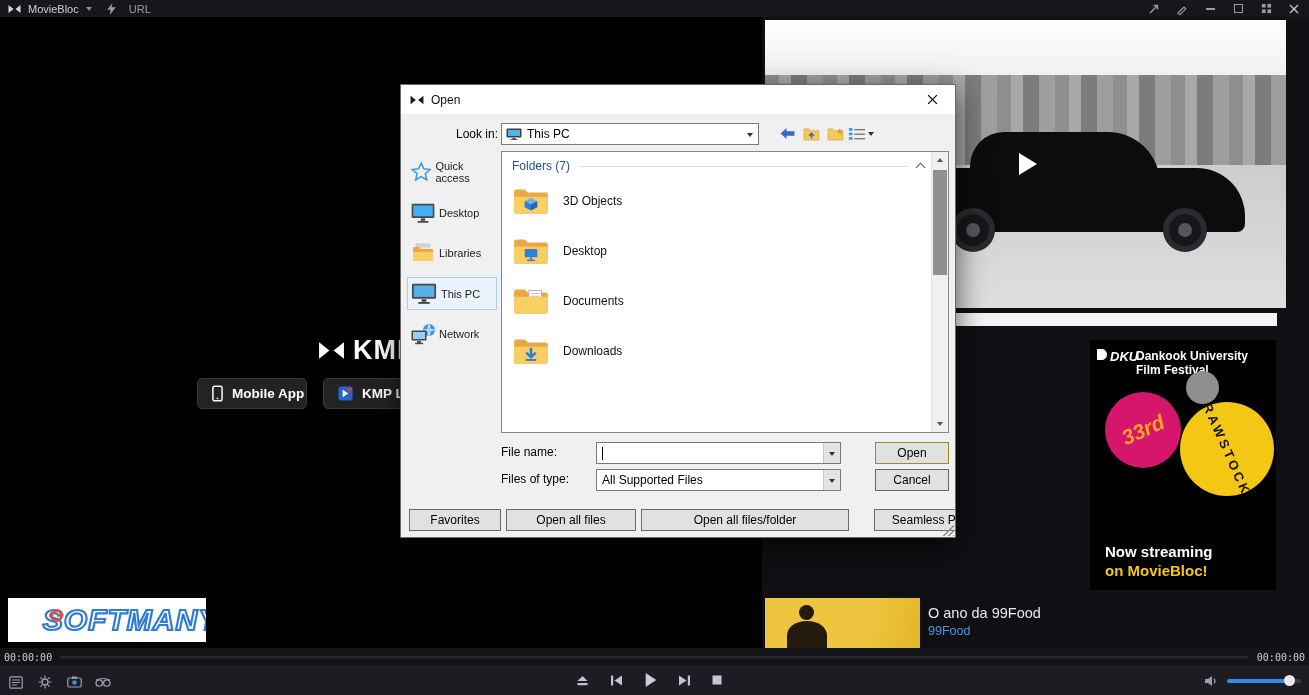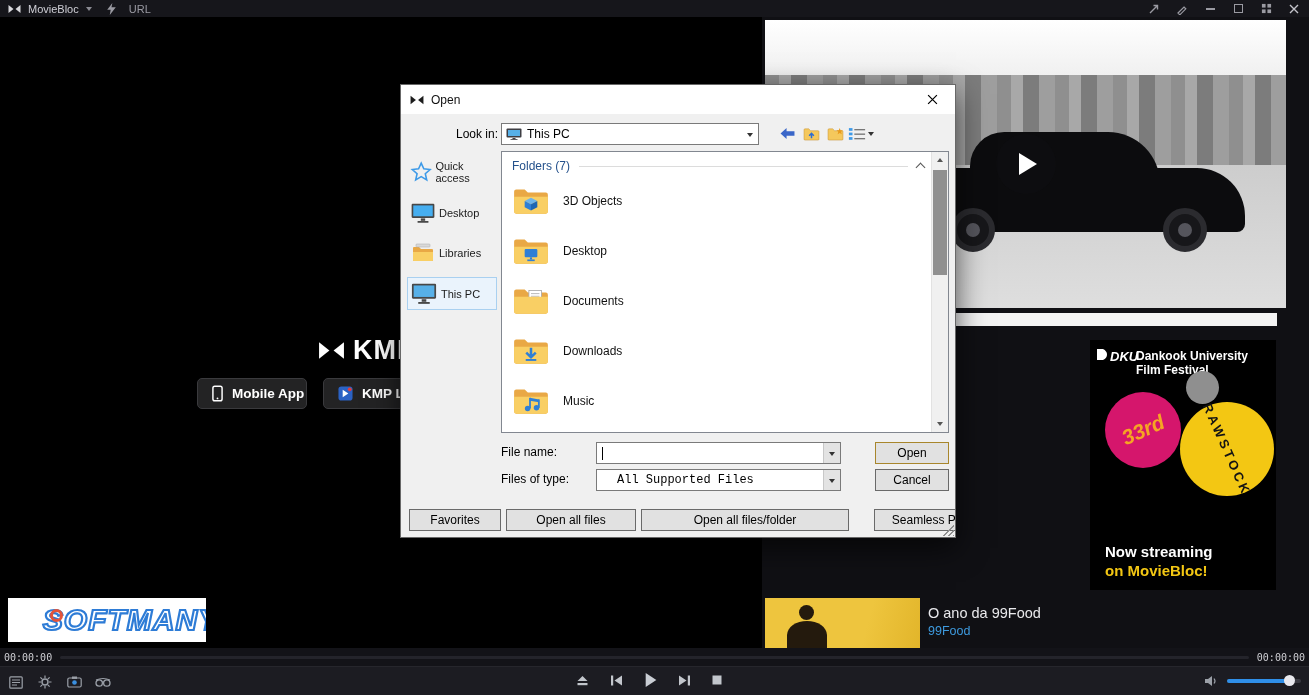--- a/index.html
+++ b/index.html
@@ -130,21 +130,21 @@
   .tri-up { width:0; height:0; border-left:3.5px solid transparent; border-right:3.5px solid transparent; border-bottom:4.5px solid #555; }
   .tri-dn { width:0; height:0; border-left:3.5px solid transparent; border-right:3.5px solid transparent; border-top:4.5px solid #555; }
   .vs-thumb { position:absolute; left:1px; top:18px; width:14px; height:105px; background:#909090; cursor:grab; }
 
   .form-label { position:absolute; left:100px; top:3px; }
   .frow { position:absolute; left:0; width:100%; height:22px; }
   .frow1 { top:357px; } .frow2 { top:384px; }
   .input-combo { position:absolute; left:195px; top:0; width:245px; }
   .input-combo input { flex:1; border:none; outline:none; height:18px; font-size:12px; font-family:"Liberation Sans",sans-serif; padding-left:4px; background:transparent; }
   .txt-caret { position:absolute; left:5px; top:4px; width:1px; height:13px; background:#000; }
-  .type-value { flex:1; padding-left:20px;font-family:Liberation Mono, monospace; }
+  .type-value { flex:1; padding-left:5px; }
   .dlg-btn { position:absolute; left:474px; top:0; width:74px; height:22px; background:#e1e1e1; border:1px solid #6a6a6a;
     display:flex; align-items:center; justify-content:center; font-size:12px; cursor:pointer; }
   .dlg-btn.primary { border:1px solid #a8862c; }
 
   .bottom-row { position:absolute; left:0; top:424px; width:100%; height:22px; }
   .brow-btn { position:absolute; top:0; height:22px; background:#e1e1e1; border:1px solid #6a6a6a;
     display:flex; align-items:center; justify-content:center; font-size:12px; cursor:pointer; white-space:nowrap; }
   .bb1 { left:8px; width:92px; } .bb2 { left:105px; width:130px; } .bb3 { left:240px; width:208px; } .bb4 { left:473px; width:115px; }
   .resize-grip { position:absolute; right:1px; bottom:1px; width:12px; height:12px; z-index:2;
     background:repeating-linear-gradient(135deg, transparent 0 2px, #8f8f8f 2px 3.5px);
@@ -456,20 +456,31 @@
       </div>
       <div class="place sel">
         <svg width="28" height="23" viewBox="0 0 24 20">
             <rect x="1.5" y="1.5" width="21" height="13" rx="1" fill="#474747"></rect>
             <rect x="3" y="3" width="18" height="10" fill="#57b0e8"></rect>
             <rect x="10" y="15" width="4" height="2.2" fill="#474747"></rect>
             <rect x="7" y="17.4" width="10" height="1.6" fill="#474747"></rect>
           </svg>
         <span>This PC</span>
       </div>
+      <div class="place">
+        <svg width="26" height="22" viewBox="0 0 26 22">
+            <circle cx="19" cy="7" r="6" fill="#3d9ae8"></circle>
+            <path d="M13.5 7 H24.5 M19 1.5 Q16 7 19 12.5 M19 1.5 Q22 7 19 12.5" stroke="#fff" stroke-width="0.9" fill="none"></path>
+            <rect x="1.5" y="7.5" width="15" height="10" rx="1" fill="#474747"></rect>
+            <rect x="3" y="9" width="12" height="7" fill="#8fd0f5"></rect>
+            <rect x="7" y="18" width="4" height="1.8" fill="#474747"></rect>
+            <rect x="5" y="19.8" width="8" height="1.4" fill="#474747"></rect>
+          </svg>
+        <span>Network</span>
+      </div>
     </div>
 
     <div class="filelist">
       <div class="group-row">
         <span>Folders (7)</span>
         <span class="group-line"></span>
         <span class="gchev"></span>
       </div>
 
       <div class="fitem">
@@ -502,32 +513,20 @@
         <span>Documents</span>
       </div>
       <div class="fitem">
         <svg width="38" height="30" viewBox="0 0 36 28">
             <path d="M2 5 Q2 3 4 3 H12 L15 6 H32 Q34 6 34 8 V24 Q34 26 32 26 H4 Q2 26 2 24 Z" fill="#e9a845"></path>
             <path d="M2 10 H34 V24 Q34 26 32 26 H4 Q2 26 2 24 Z" fill="#f9cf64"></path>
             <path d="M18 11 V19 M13.5 15.5 L18 20 L22.5 15.5" stroke="#2f7fd6" stroke-width="2.4" fill="none"></path>
             <path d="M13 22.5 H23" stroke="#2f7fd6" stroke-width="1.8"></path>
           </svg>
         <span>Downloads</span>
-      </div>
-      <div class="fitem">
-        <svg width="38" height="30" viewBox="0 0 36 28">
-            <path d="M2 5 Q2 3 4 3 H12 L15 6 H32 Q34 6 34 8 V24 Q34 26 32 26 H4 Q2 26 2 24 Z" fill="#e9a845"></path>
-            <path d="M2 10 H34 V24 Q34 26 32 26 H4 Q2 26 2 24 Z" fill="#f9cf64"></path>
-            <path d="M17 11 L25.5 12.5 V15.3 L17 13.8 Z" fill="#2f7fd6"></path>
-            <rect x="16.2" y="11" width="1.7" height="10" fill="#2f7fd6"></rect>
-            <rect x="24.6" y="12.5" width="1.7" height="8" fill="#2f7fd6"></rect>
-            <circle cx="14.8" cy="21" r="2.6" fill="#2f7fd6"></circle>
-            <circle cx="23.2" cy="20.5" r="2.6" fill="#2f7fd6"></circle>
-          </svg>
-        <span>Music</span>
       </div>
 
       <div class="vscroll">
         <span class="vs-up">
             <span class="tri-up"></span>
           </span>
         <div class="vs-thumb"></div>
         <span class="vs-dn">
             <span class="tri-dn"></span>
           </span>

